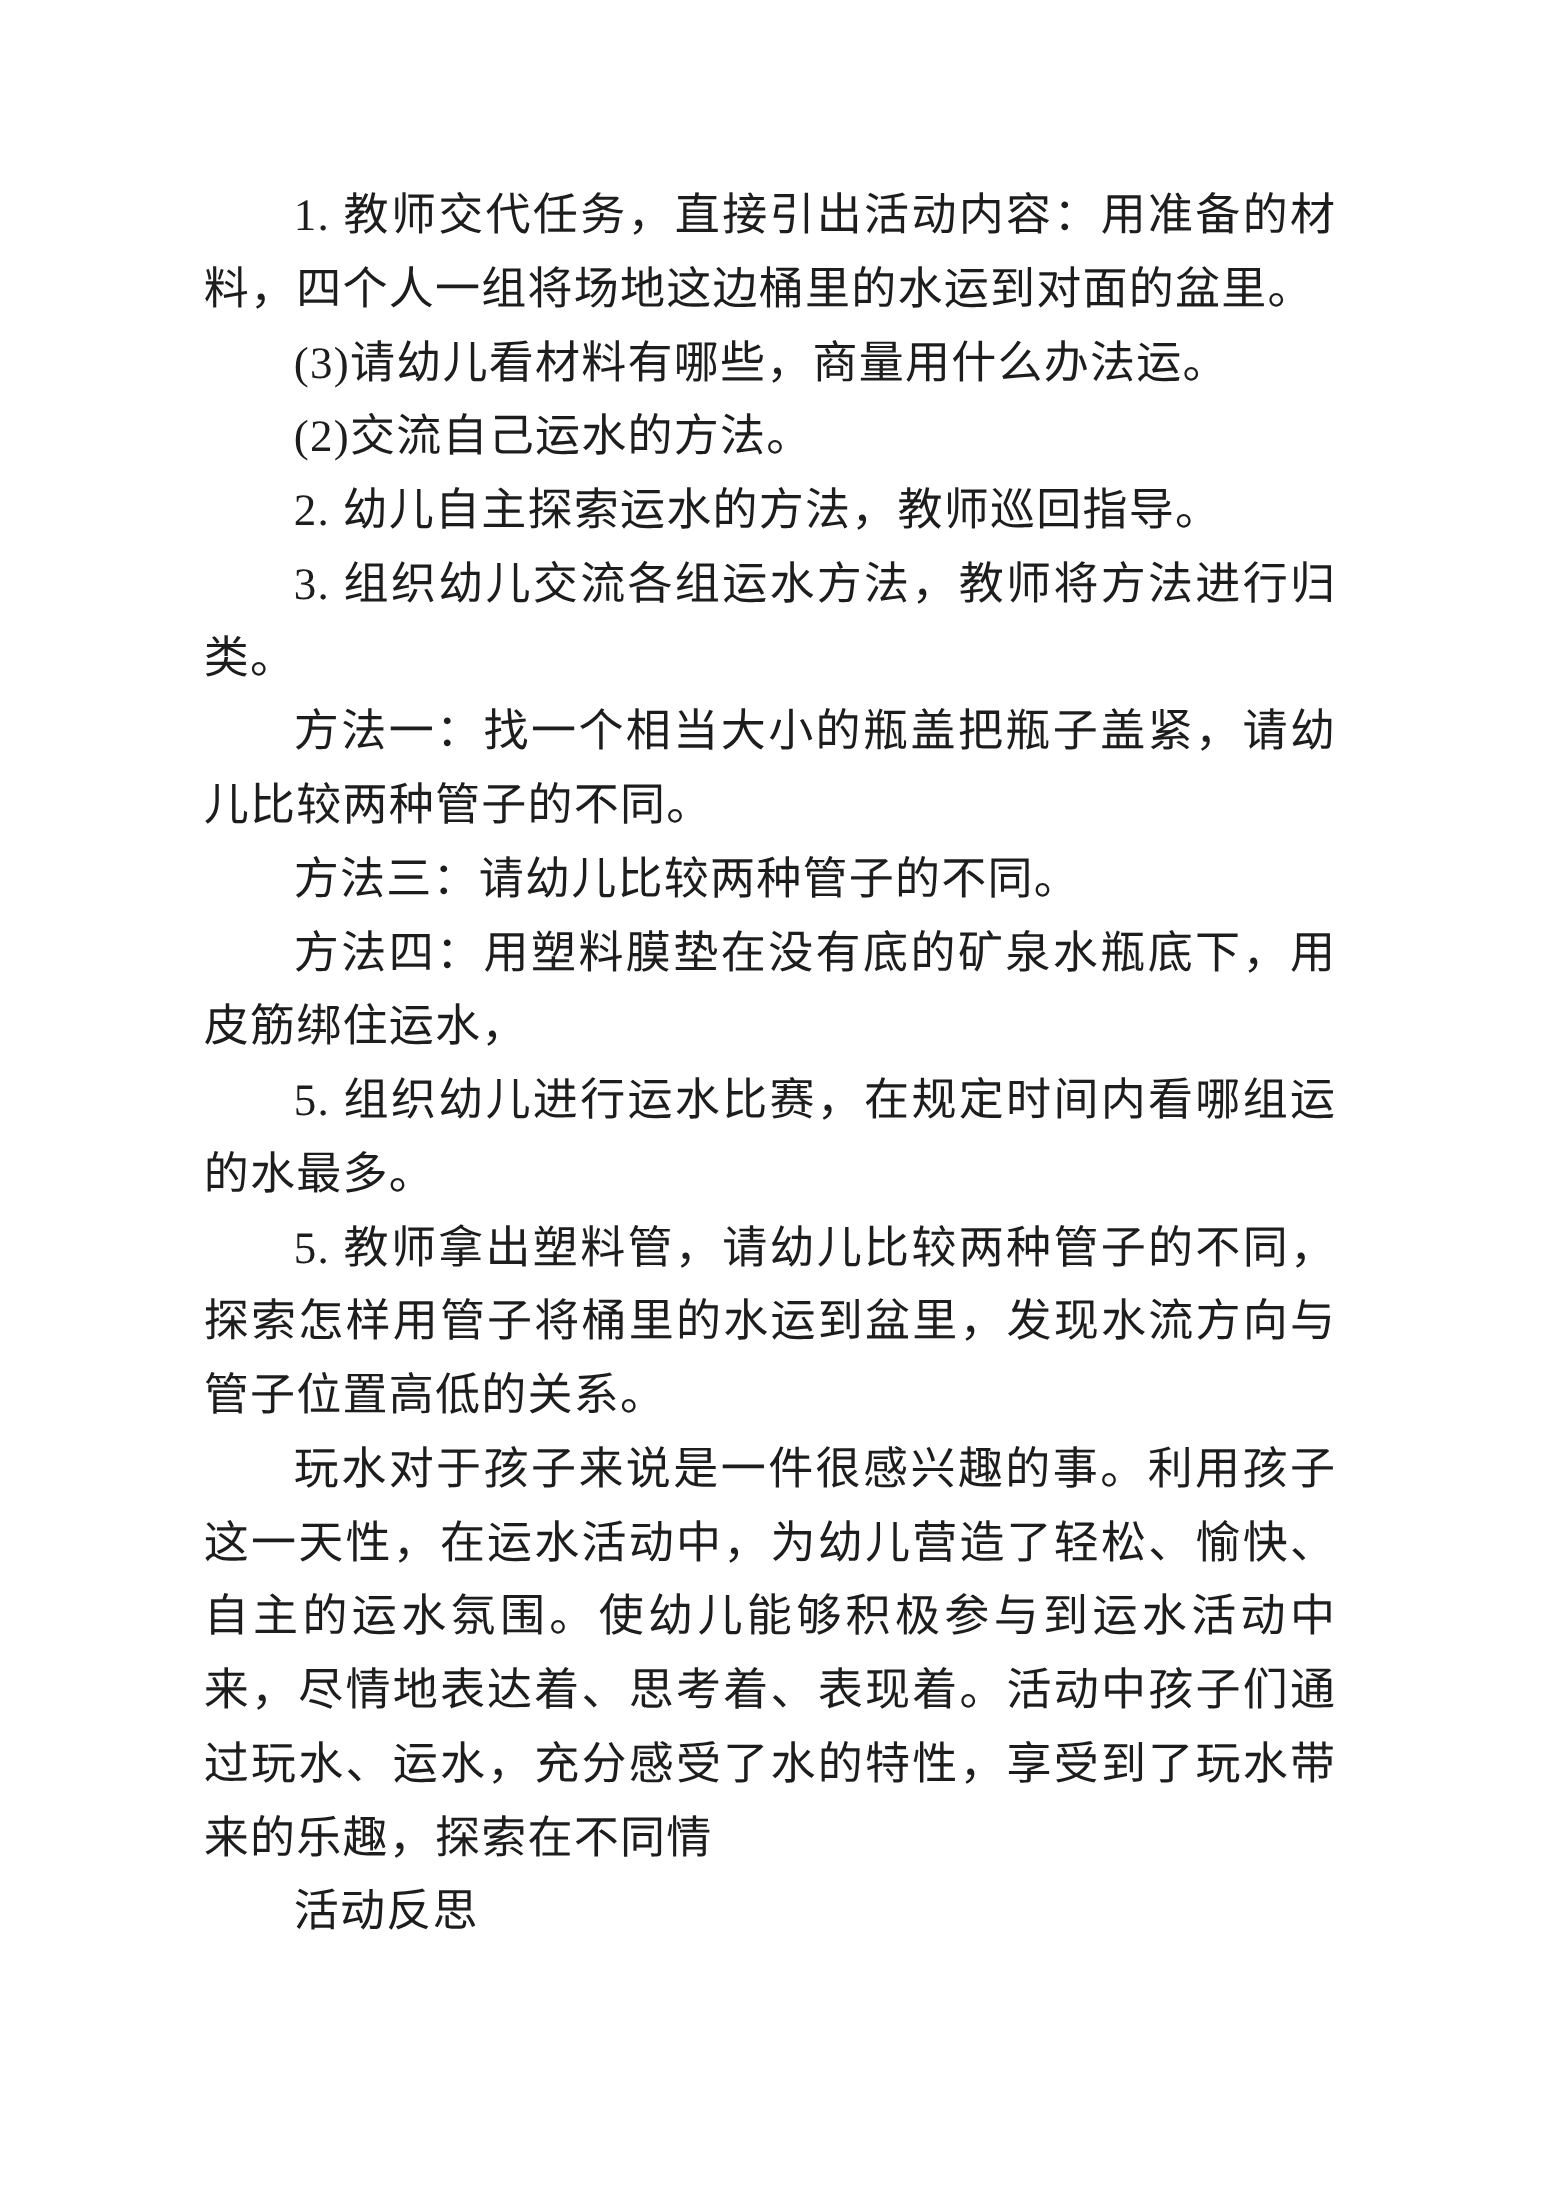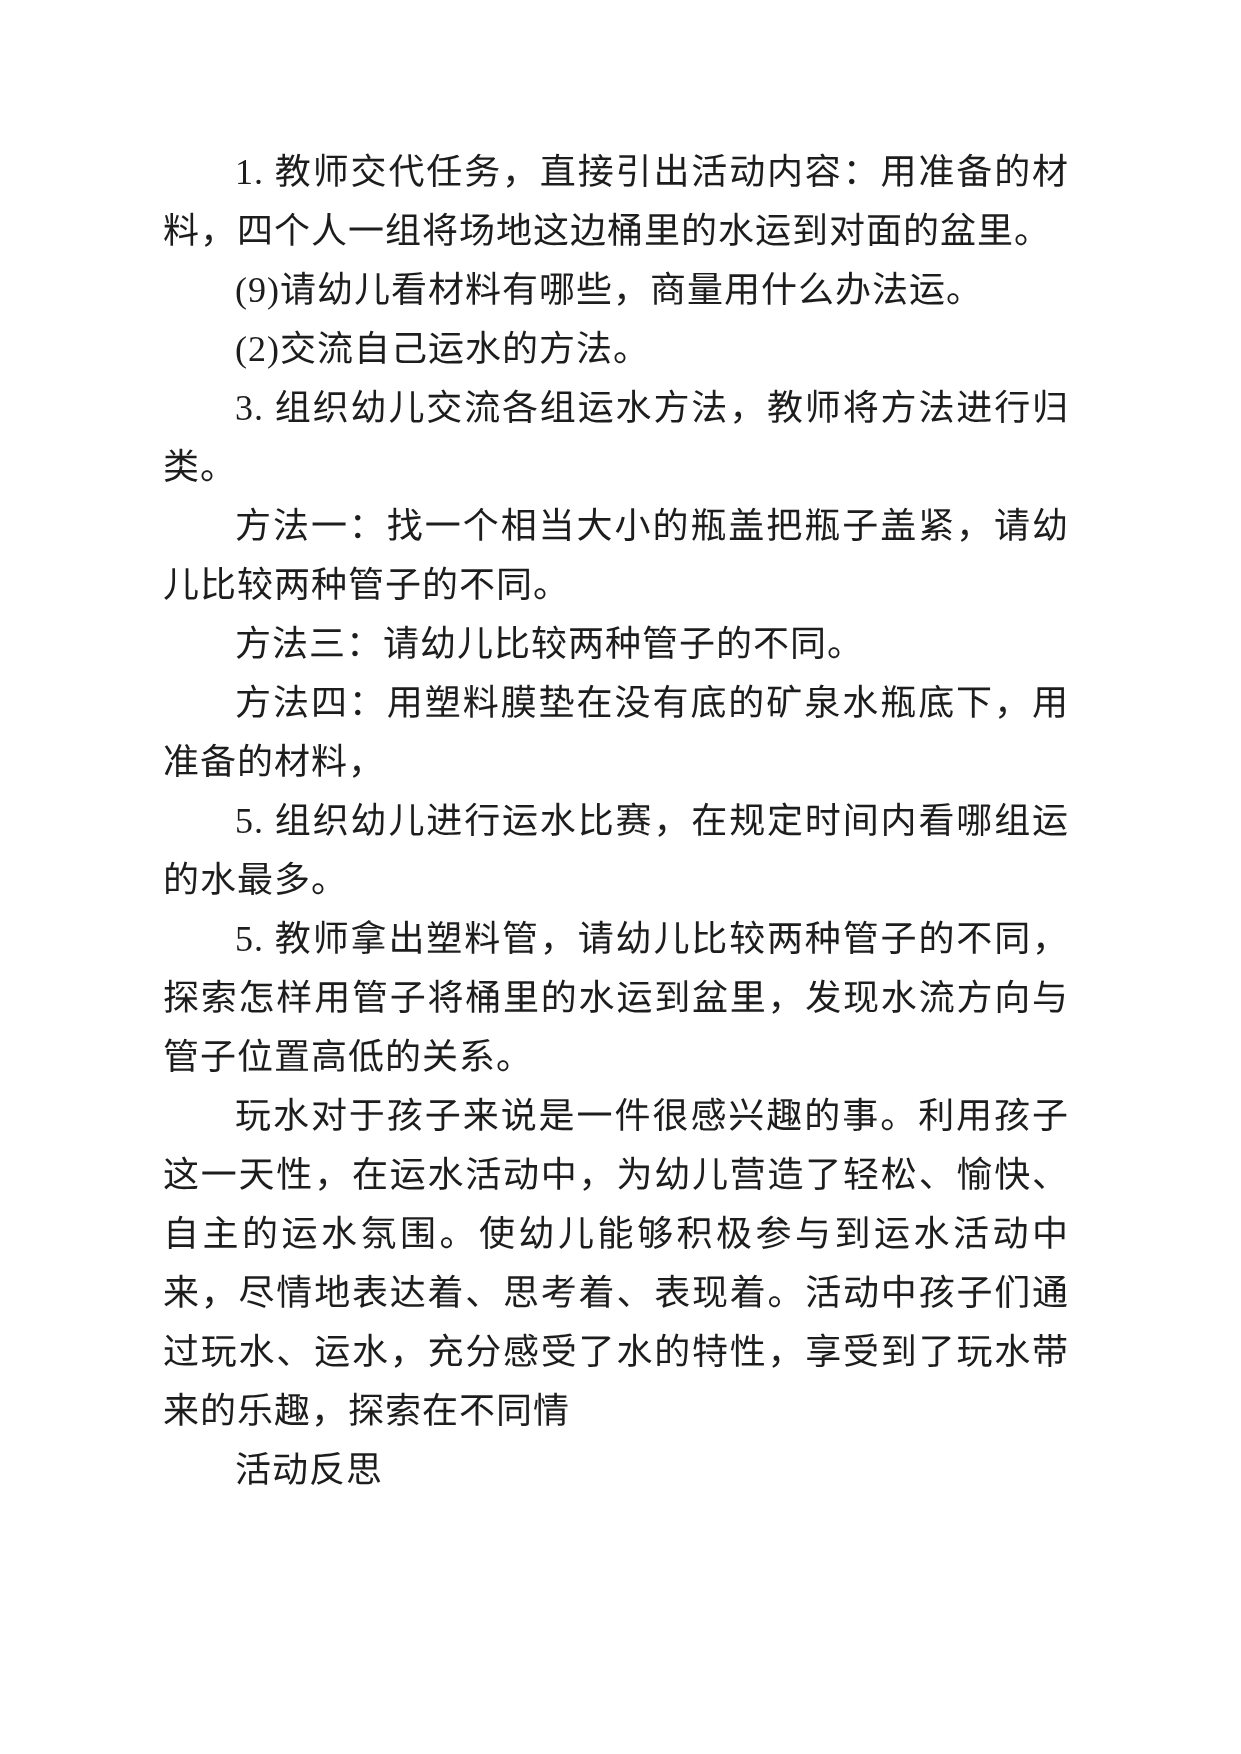--- a/index.html
+++ b/index.html
@@ -30,24 +30,25 @@
     text-align-last: left;
     font-weight: 400;
   }
 </style>
 </head>
 <body>
 
 <div class="page">
   <div class="doc-body">
     <p>1. 教师交代任务，直接引出活动内容：用准备的材料，四个人一组将场地这边桶里的水运到对面的盆里。</p>
-    <p>(9)请幼儿看材料有哪些，商量用什么办法运。</p>
+    <p>(3)请幼儿看材料有哪些，商量用什么办法运。</p>
     <p>(2)交流自己运水的方法。</p>
+    <p>2. 幼儿自主探索运水的方法，教师巡回指导。</p>
     <p>3. 组织幼儿交流各组运水方法，教师将方法进行归类。</p>
     <p>方法一：找一个相当大小的瓶盖把瓶子盖紧，请幼儿比较两种管子的不同。</p>
     <p>方法三：请幼儿比较两种管子的不同。</p>
-    <p>方法四：用塑料膜垫在没有底的矿泉水瓶底下，用准备的材料，</p>
+    <p>方法四：用塑料膜垫在没有底的矿泉水瓶底下，用皮筋绑住运水，</p>
     <p>5. 组织幼儿进行运水比赛，在规定时间内看哪组运的水最多。</p>
     <p>5. 教师拿出塑料管，请幼儿比较两种管子的不同，探索怎样用管子将桶里的水运到盆里，发现水流方向与管子位置高低的关系。</p>
     <p>玩水对于孩子来说是一件很感兴趣的事。利用孩子这一天性，在运水活动中，为幼儿营造了轻松、愉快、自主的运水氛围。使幼儿能够积极参与到运水活动中来，尽情地表达着、思考着、表现着。活动中孩子们通过玩水、运水，充分感受了水的特性，享受到了玩水带来的乐趣，探索在不同情</p>
     <p>活动反思</p>
   </div>
 </div>
 
 </body></html>

